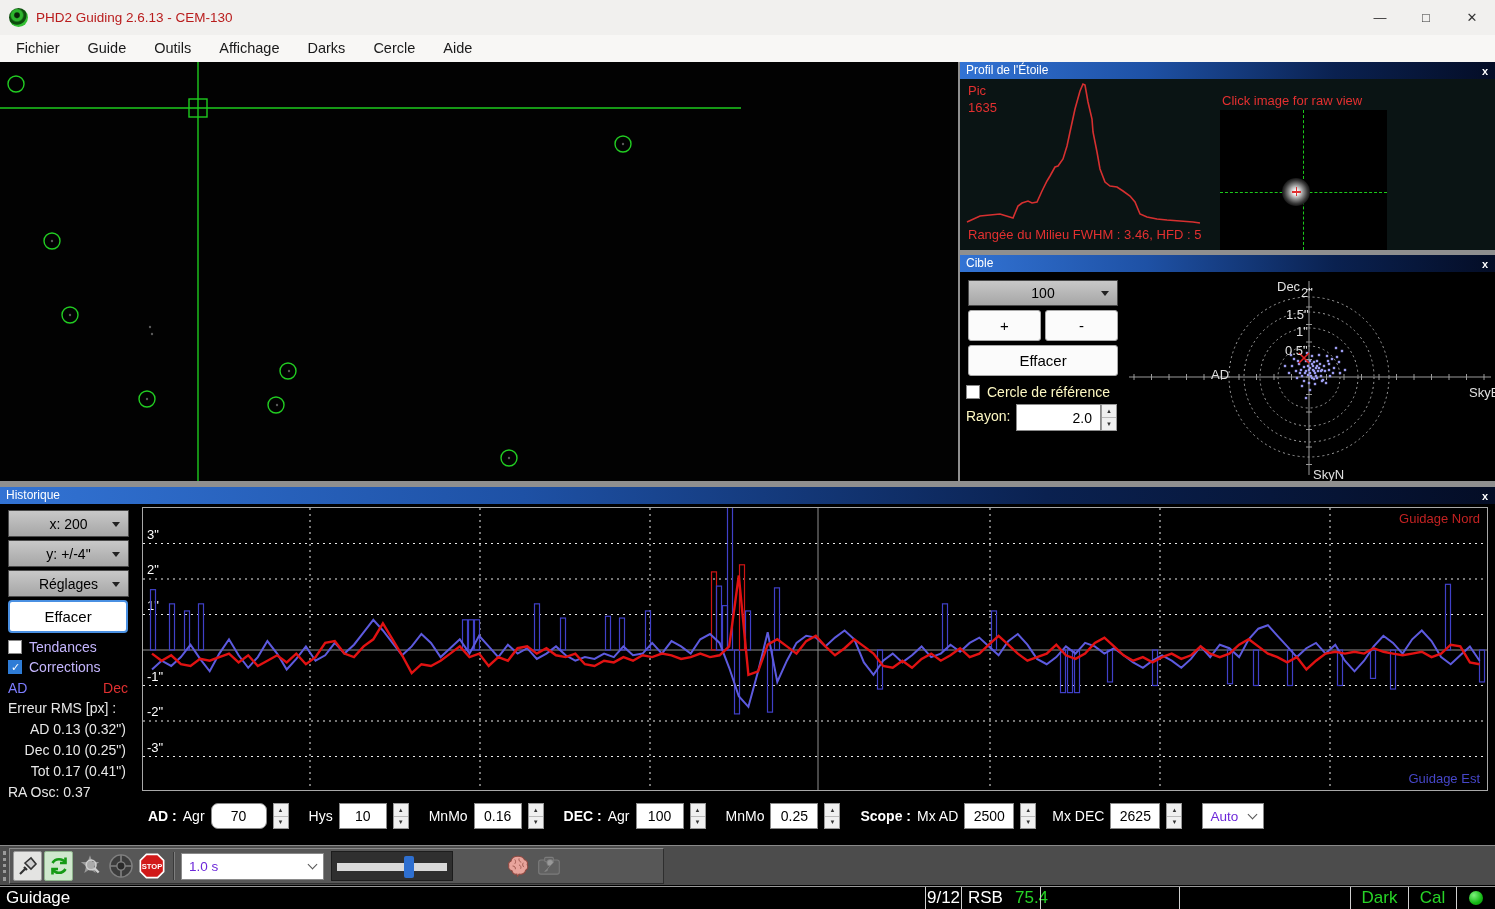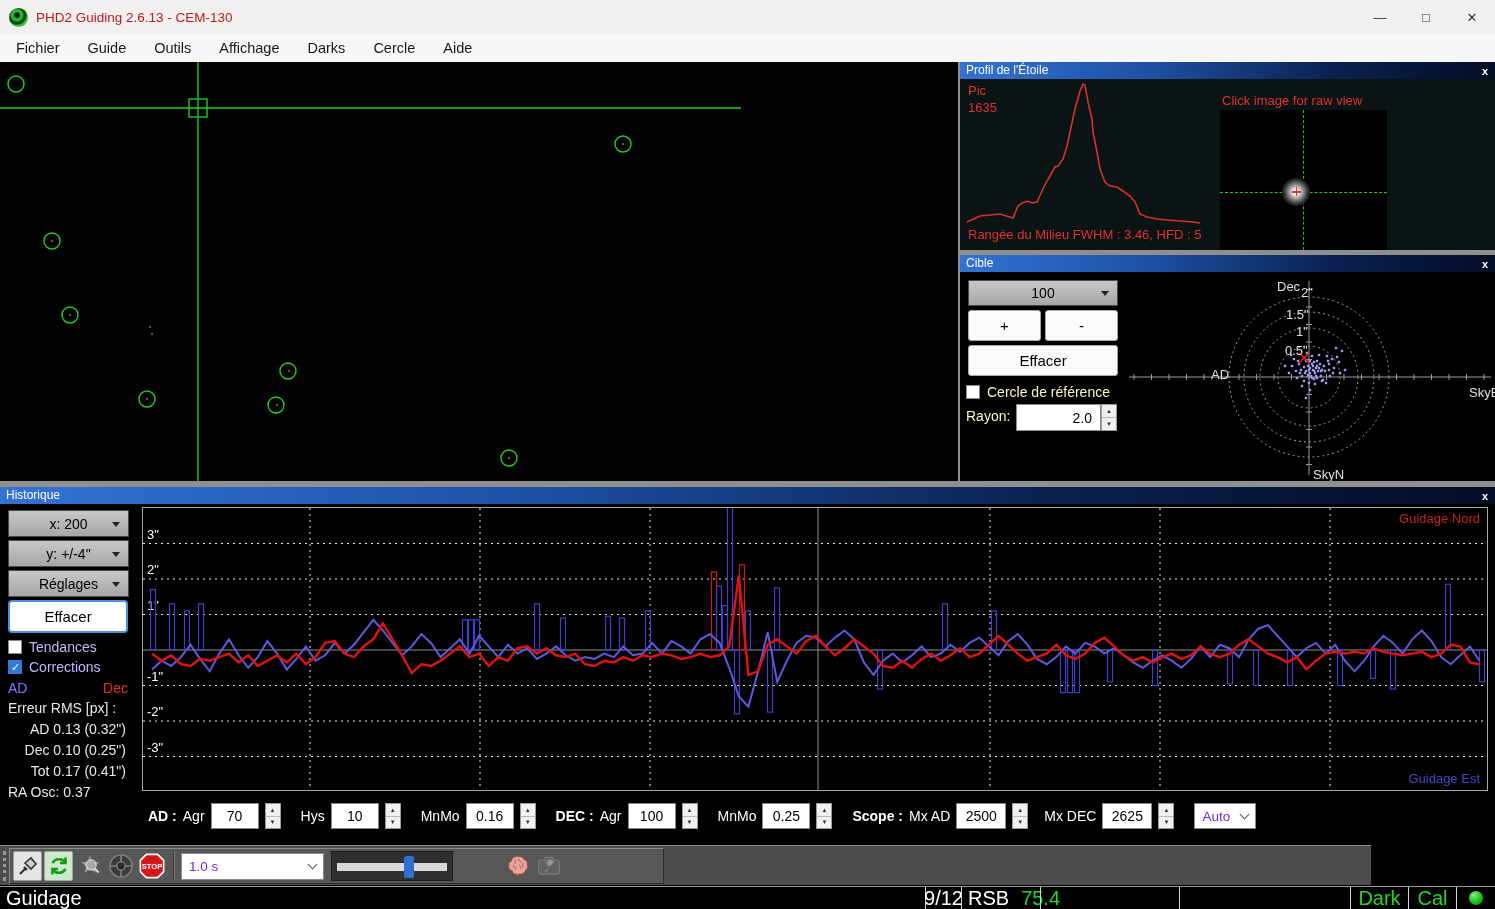--- a/index.html
+++ b/index.html
@@ -70,35 +70,35 @@
   
   .pctrls{position:absolute;left:148px;top:298px;height:28px;display:flex;align-items:center;color:#fff;font-size:14px;}
   .pctrls .b{font-weight:bold;}
   .pctrls > *{margin-right:6px;}
   .gap{width:8px;}
   .combo{background:#fff;border:1px solid #8a8a8a;display:flex;align-items:center;justify-content:space-between;
     color:#6d28d9;font-size:13.5px;padding:0 7px;}
   .chev{width:7px;height:7px;border-right:1.6px solid #555;border-bottom:1.6px solid #555;transform:rotate(45deg);margin-top:-4px;}
 
   
-  .toolbar{position:absolute;left:0;top:845px;width:1371px;height:40px;background:#4c4c4c;border-top:1px solid #8a8a8a;}
+  .toolbar{position:absolute;left:0;top:845px;width:1495px;height:40px;background:#4c4c4c;border-top:1px solid #8a8a8a;}
   .grip{position:absolute;left:3px;top:5px;height:30px;width:0;border-left:3px dotted #9a9a9a;}
   .tpanel{position:absolute;left:9px;top:2px;width:655px;height:36px;background:#575757;border:1px solid #8a8a8a;
     border-right-color:#2e2e2e;border-bottom-color:#2e2e2e;display:flex;align-items:center;padding-left:2px;}
   .tbtn{width:29px;height:30px;margin:0 1px;display:flex;align-items:center;justify-content:center;border-radius:2px;}
   .tbtn.lit{background:#e4e4e2;border:1px solid #9a9a9a;}
   .tbtn.green{background:#cfe8cd;border:1px solid #8fb48d;}
   .tsep{width:2px;height:28px;border-left:1px solid #3a3a3a;border-right:1px solid #7e7e7e;margin:0 6px;}
   .slider-box{width:122px;height:30px;background:#2f2f2f;border:1px solid #1c1c1c;position:relative;margin-left:7px;}
   .slider-track{position:absolute;left:5px;right:5px;top:11px;height:8px;background:#d9d9d9;}
   .slider-handle{position:absolute;left:72px;top:4px;width:10px;height:22px;background:#2e6fd0;border-radius:2px;}
 
   
   .statusbar{position:absolute;left:0;top:886px;width:1495px;height:23px;background:#000;border-top:1px solid #9a9a9a;
-    display:flex;align-items:flex-start;color:#fff;font-size:20px;}
+    display:flex;align-items:flex-start;color:#fff;font-size:17px;}
   .seg{height:100%;display:flex;align-items:center;justify-content:center;}
   .ssep{width:1px;height:100%;background:#cfcfcf;}
   .green{color:#27d427;}
   .status-dot{width:14px;height:14px;border-radius:50%;
     background:radial-gradient(circle at 35% 30%,#7df07d,#14b814 60%,#0a8a0a);}
 </style>
 </head>
 <body>
 
 <div id="app">
@@ -409,21 +409,21 @@
         <polyline points="10.0,162.5 19.6,153.7 29.2,159.0 38.9,150.1 48.5,137.7 58.1,151.9 67.7,164.3 77.3,146.6 87.0,132.3 96.6,148.3 106.2,160.8 115.8,150.1 125.4,134.1 135.1,146.6 144.7,162.5 154.3,151.9 163.9,139.4 173.5,153.7 183.2,148.3 192.8,135.9 202.4,146.6 212.0,137.7 221.6,125.3 231.3,112.8 240.9,123.5 250.5,135.9 260.1,148.3 269.7,139.4 279.4,127.0 289.0,135.9 298.6,150.1 308.2,141.2 317.8,132.3 327.5,146.6 337.1,128.8 346.7,139.4 356.3,150.1 365.9,137.7 375.6,146.6 385.2,141.2 394.8,151.9 404.4,146.6 414.0,139.4 423.7,148.3 433.3,153.7 442.9,150.1 452.5,151.9 462.1,146.6 471.8,150.1 481.4,139.4 491.0,148.3 500.6,146.6 510.2,135.9 519.9,146.6 529.5,134.1 539.1,139.4 548.7,146.6 558.3,132.3 568.0,127.0 577.6,135.9 587.2,160.8 596.8,189.2 606.4,199.8 616.1,164.3 625.7,125.3 635.3,174.9 644.9,153.7 654.5,135.9 664.2,128.8 673.8,130.6 683.4,139.4 693.0,130.6 702.6,123.5 712.3,132.3 721.9,155.4 731.5,167.8 741.1,153.7 750.7,146.6 760.4,155.4 770.0,148.3 779.6,139.4 789.2,150.1 798.8,146.6 808.5,137.7 818.1,144.8 827.7,135.9 837.3,130.6 846.9,139.4 856.6,148.3 866.2,134.1 875.8,127.0 885.4,137.7 895.0,151.9 904.7,157.2 914.3,150.1 923.9,139.4 933.5,146.6 943.1,135.9 952.8,139.4 962.4,146.6 972.0,141.2 981.6,148.3 991.2,155.4 1000.9,160.8 1010.5,153.7 1020.1,148.3 1029.7,153.7 1039.3,160.8 1049.0,151.9 1058.6,139.4 1068.2,150.1 1077.8,137.7 1087.4,141.2 1097.1,150.1 1106.7,132.3 1116.3,121.7 1125.9,118.2 1135.5,128.8 1145.2,139.4 1154.8,150.1 1164.4,141.2 1174.0,135.9 1183.6,146.6 1193.3,137.7 1202.9,153.7 1212.5,164.3 1222.1,153.7 1231.7,139.4 1241.4,128.8 1251.0,135.9 1260.6,146.6 1270.2,132.3 1279.8,123.5 1289.5,134.1 1299.1,150.1 1308.7,157.2 1318.3,148.3 1327.9,139.4 1337.6,153.7" fill="none" stroke="#5d5ade" stroke-width="2"></polyline>
         <polyline points="10.0,146.6 19.6,153.7 29.2,148.3 38.9,157.2 48.5,159.0 58.1,151.9 67.7,153.7 77.3,150.1 87.0,146.6 96.6,155.4 106.2,148.3 115.8,159.0 125.4,153.7 135.1,148.3 144.7,155.4 154.3,146.6 163.9,157.2 173.5,150.1 183.2,135.9 192.8,134.1 202.4,146.6 212.0,150.1 221.6,139.4 231.3,132.3 240.9,116.4 250.5,132.3 260.1,148.3 269.7,166.1 279.4,157.2 289.0,159.0 298.6,153.7 308.2,146.6 317.8,139.4 327.5,150.1 337.1,146.6 346.7,159.0 356.3,150.1 365.9,153.7 375.6,141.2 385.2,139.4 394.8,146.6 404.4,141.2 414.0,148.3 423.7,150.1 433.3,146.6 442.9,157.2 452.5,159.0 462.1,153.7 471.8,155.4 481.4,150.1 491.0,153.7 500.6,148.3 510.2,150.1 519.9,146.6 529.5,148.3 539.1,151.9 548.7,150.1 558.3,146.6 568.0,150.1 577.6,148.3 587.2,139.4 596.8,68.5 606.4,167.8 616.1,164.3 625.7,137.7 635.3,132.3 644.9,139.4 654.5,146.6 664.2,134.1 673.8,128.8 683.4,139.4 693.0,148.3 702.6,141.2 712.3,132.3 721.9,139.4 731.5,146.6 741.1,159.0 750.7,160.8 760.4,153.7 770.0,160.8 779.6,151.9 789.2,146.6 798.8,153.7 808.5,148.3 818.1,141.2 827.7,150.1 837.3,146.6 846.9,137.7 856.6,128.8 866.2,137.7 875.8,146.6 885.4,153.7 895.0,150.1 904.7,146.6 914.3,137.7 923.9,148.3 933.5,151.9 943.1,146.6 952.8,135.9 962.4,130.6 972.0,139.4 981.6,148.3 991.2,153.7 1000.9,150.1 1010.5,155.4 1020.1,150.1 1029.7,146.6 1039.3,151.9 1049.0,148.3 1058.6,139.4 1068.2,146.6 1077.8,150.1 1087.4,146.6 1097.1,137.7 1106.7,132.3 1116.3,139.4 1125.9,146.6 1135.5,150.1 1145.2,155.4 1154.8,150.1 1164.4,162.5 1174.0,153.7 1183.6,146.6 1193.3,144.8 1202.9,146.6 1212.5,144.8 1222.1,146.6 1231.7,141.2 1241.4,144.8 1251.0,146.6 1260.6,148.3 1270.2,146.6 1279.8,144.8 1289.5,150.1 1299.1,146.6 1308.7,137.7 1318.3,139.4 1327.9,155.4 1337.6,157.2" fill="none" stroke="#e11212" stroke-width="2.4"></polyline>
         <rect x="0.5" y="0.5" width="1345" height="283" fill="none" stroke="#a8a8a8"></rect>
         <text x="1338" y="16" fill="#c32222" font-size="13" text-anchor="end" font-family="Liberation Sans, sans-serif">Guidage Nord</text>
         <text x="1338" y="276" fill="#4646c8" font-size="13" text-anchor="end" font-family="Liberation Sans, sans-serif">Guidage Est</text>
       </svg>
 
     <div class="pctrls">
       <span class="b">AD :</span>
       <span>Agr</span>
-      <input class="num" style="width: 48px; height: 26px;" value="70">
+      <input class="num" style="width: 56px; height: 26px; border-radius: 7px;" value="70">
       <span class="spin" style="height:26px;">
           <span class="sbtn up"></span>
           <span class="sbtn dn"></span>
         </span>
       <span class="gap"></span>
       <span>Hys</span>
       <input class="num" style="width: 48px; height: 26px;" value="10">
       <span class="spin" style="height:26px;">
           <span class="sbtn up"></span>
           <span class="sbtn dn"></span>

